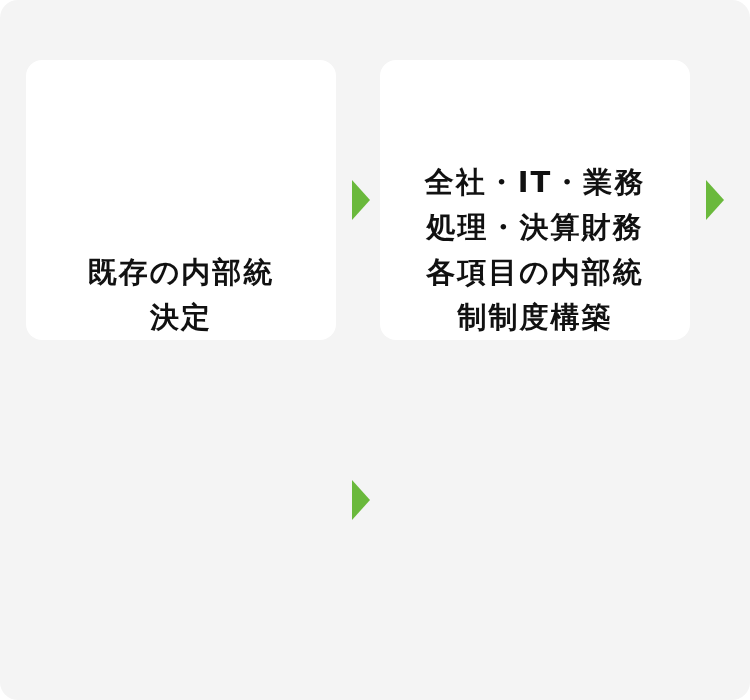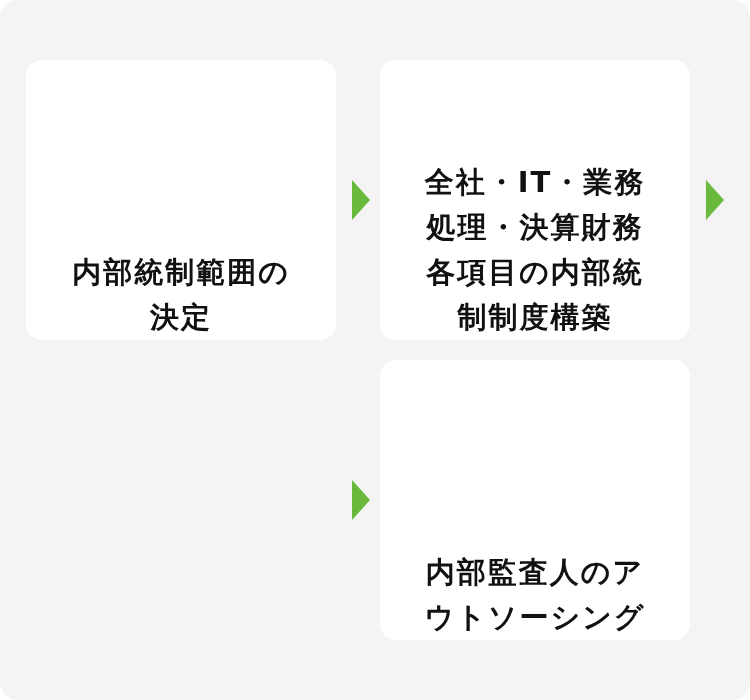--- a/index.html
+++ b/index.html
@@ -15,36 +15,32 @@
     .arrow { position: absolute; width: 0; height: 0;
       border-top: 20px solid transparent; border-bottom: 20px solid transparent;
       border-left: 18px solid #6ab93c; }
   </style>
 </head>
 <body>
 
 <div class="panel">
 
   <div class="card" style="left:26px; top:60px;">
-    <div class="card-text">内部統制範囲の
+    <div class="card-text">既存の内部統
 決定</div>
   </div>
 
   <div class="arrow" style="left:352px; top:180px;"></div>
 
   <div class="card" style="left:380px; top:60px;">
     <div class="card-text">全社・IT・業務
 処理・決算財務
 各項目の内部統
 制制度構築</div>
   </div>
 
   <div class="arrow" style="left:706px; top:180px;"></div>
 
 
   <div class="arrow" style="left:352px; top:480px;"></div>
 
-  <div class="card" style="left:380px; top:360px;">
-    <div class="card-text">内部監査人のア
-ウトソーシング</div>
-  </div>
 
 </div>
 
 </body></html>

